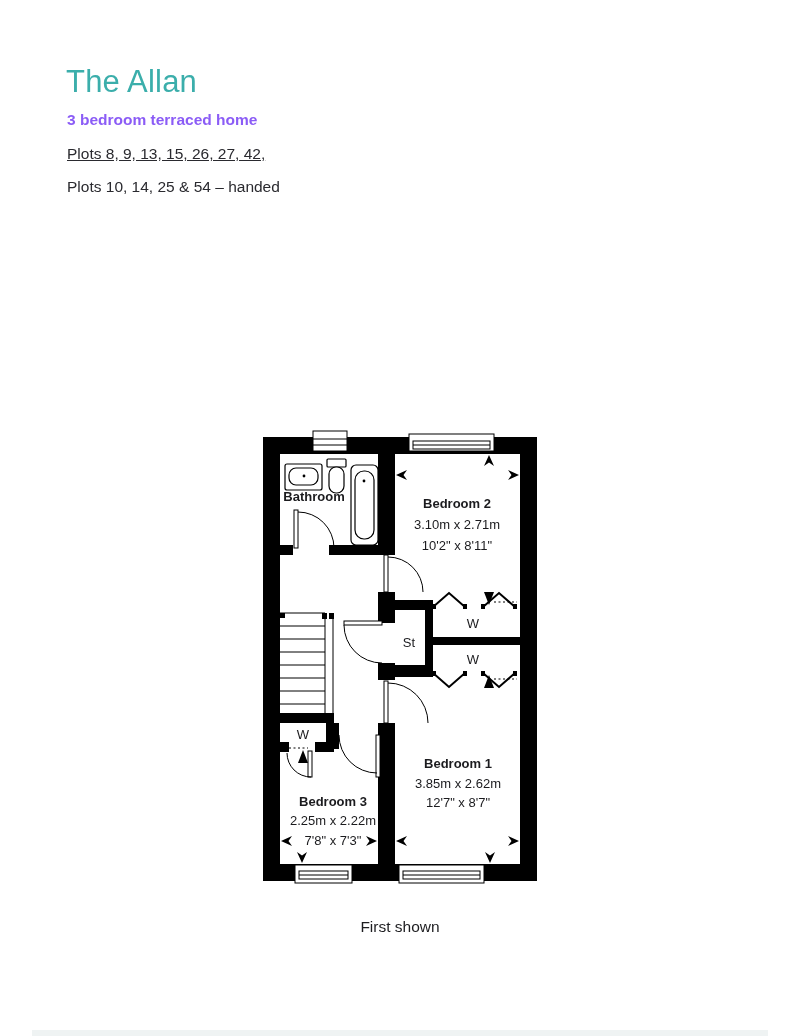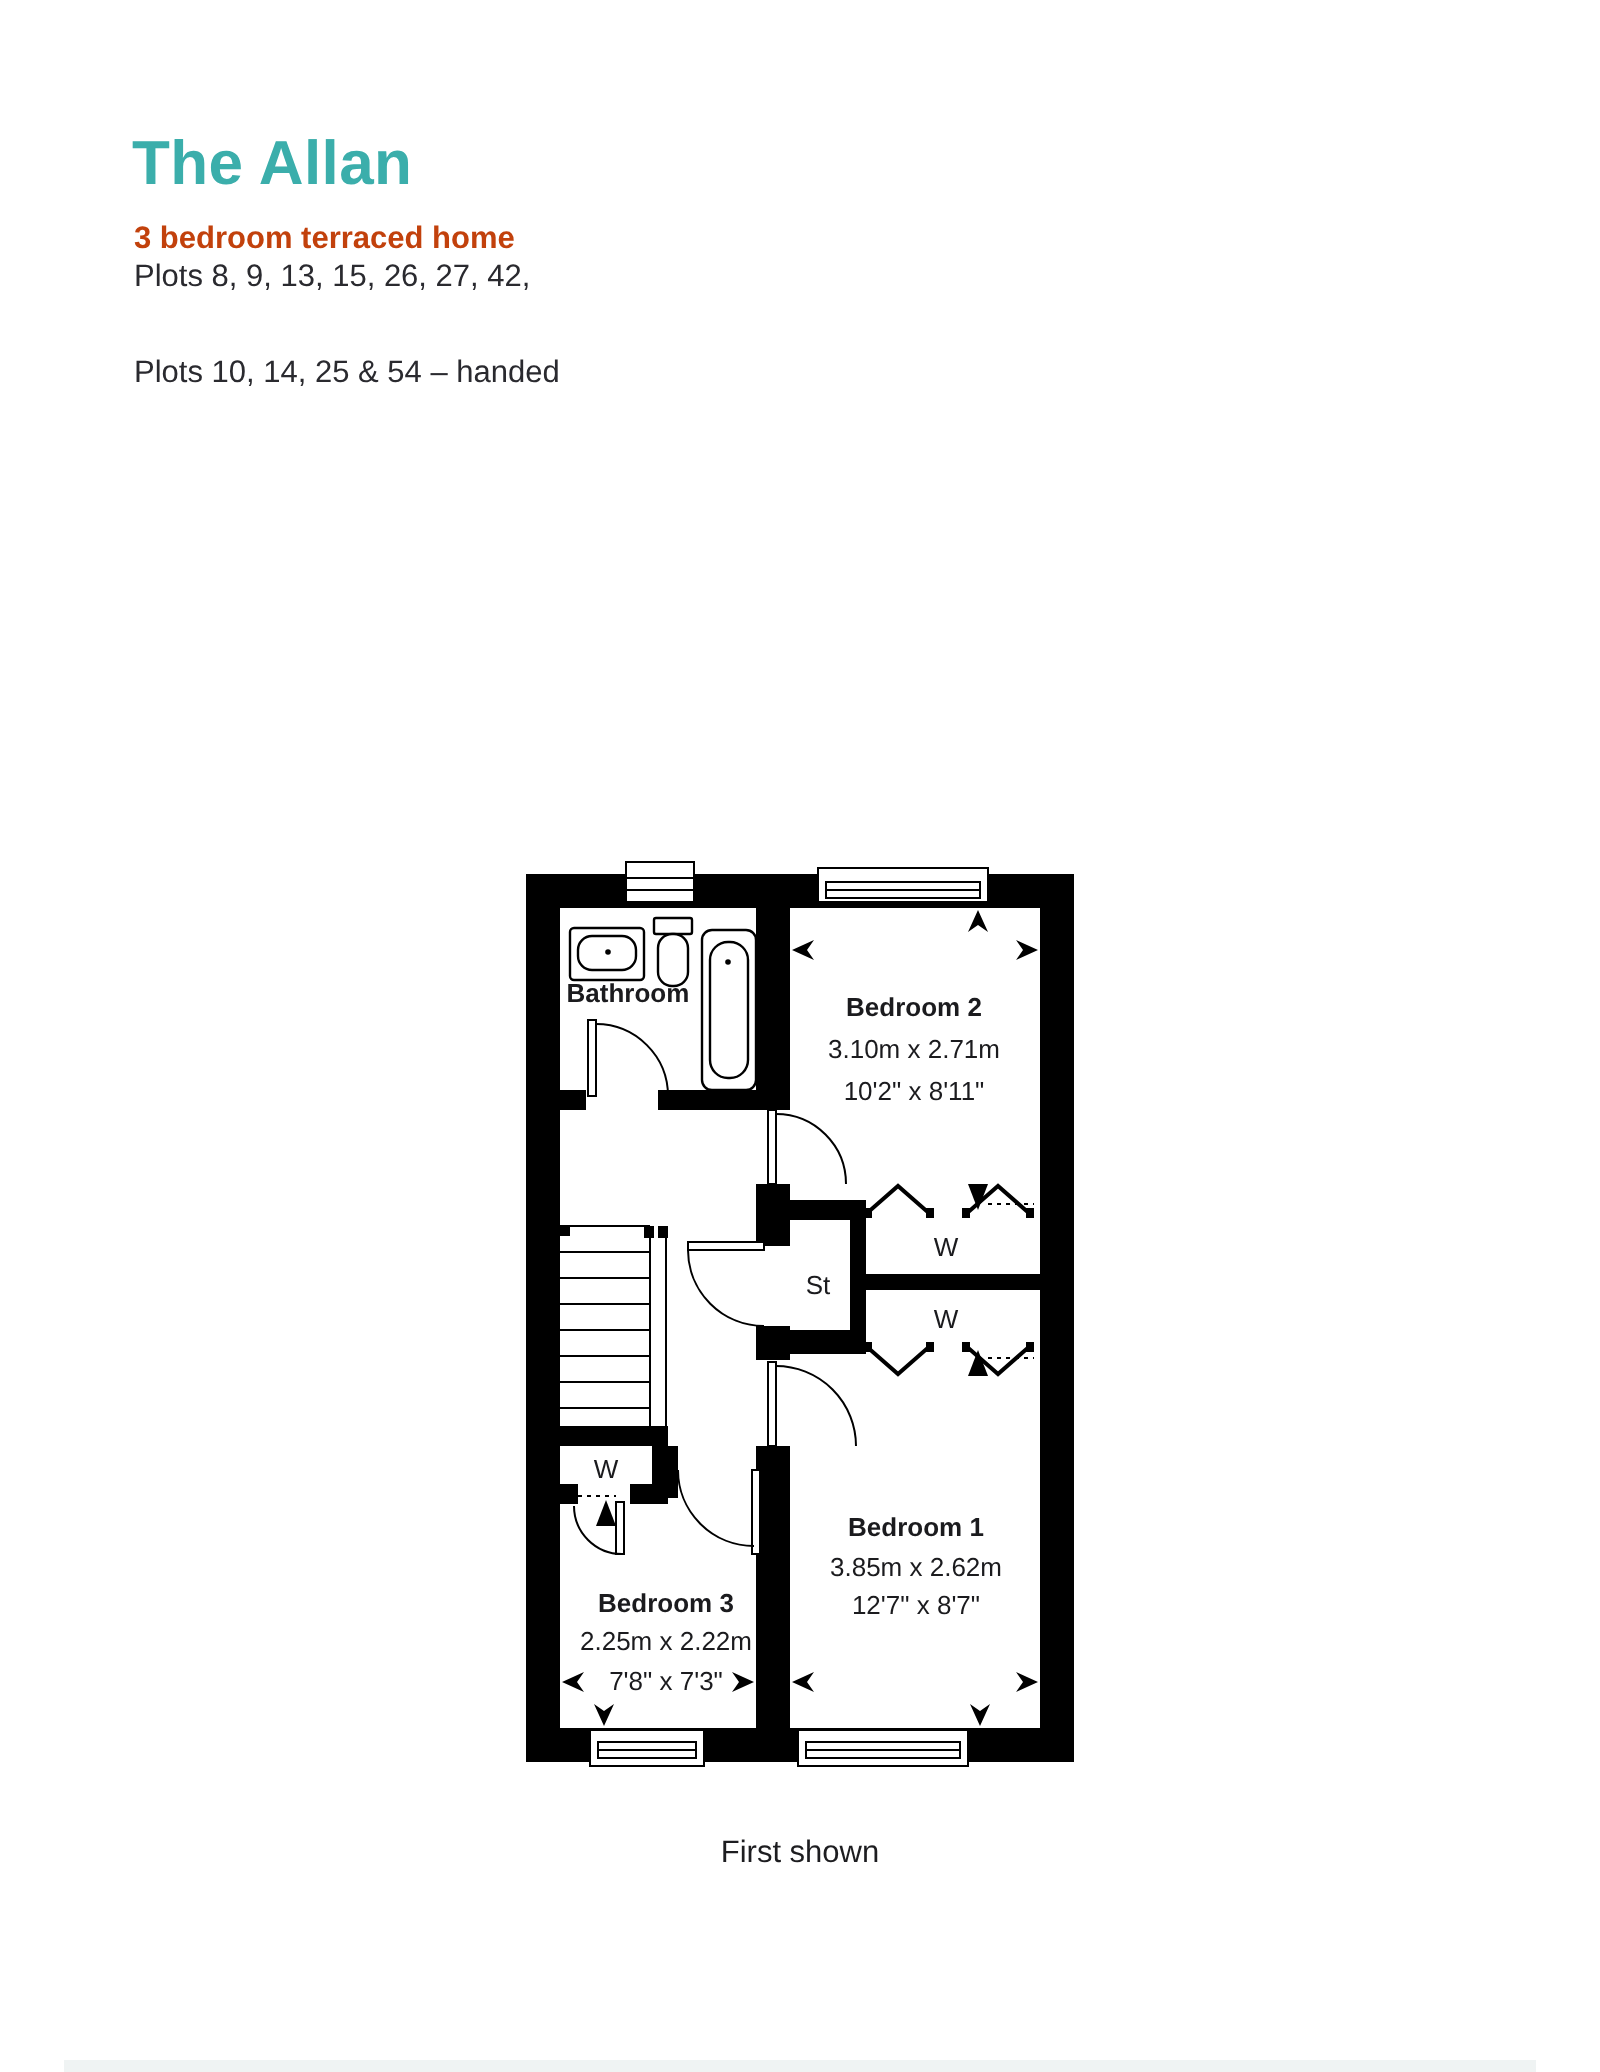--- a/index.html
+++ b/index.html
@@ -3,31 +3,31 @@
 <meta charset="utf-8">
 <style>
   html,body{margin:0;padding:0;}
   body{
     width:800px;height:1036px;position:relative;background:#ffffff;
     font-family:"Liberation Sans",sans-serif;overflow:hidden;
     -webkit-font-smoothing:antialiased;
   }
   .hdr-title{
     position:absolute;left:66px;top:64px;margin:0;
-    font-size:31px;font-weight:bold;letter-spacing:.2px;color:#3BAEAB;
+    font-size:31px;font-weight:normal;letter-spacing:.2px;color:#3BAEAB;
   }
   .hdr-sub{
     position:absolute;left:67px;top:111px;
-    font-size:15.5px;font-weight:bold;color:#c2410c;
+    font-size:15.5px;font-weight:bold;color:#8b5cf6;
   }
   .hdr-plots{
     position:absolute;left:67px;
     font-size:15.5px;color:#2a2a2f;line-height:22.5px;
   }
-  .hdr-plots.p1{top:128px;}
+  .hdr-plots.p1{top:143px;text-decoration:underline;}
   .hdr-plots.p2{top:176px;}
   .floor-label{
     position:absolute;left:260px;top:918px;width:280px;text-align:center;
     font-size:15.5px;color:#1d1d20;
   }
   .bottom-strip{
     position:absolute;left:32px;top:1030px;width:736px;height:6px;
     background:#eff3f3;
   }
   svg.fp{position:absolute;left:260px;top:429px;width:280px;height:456px;}

